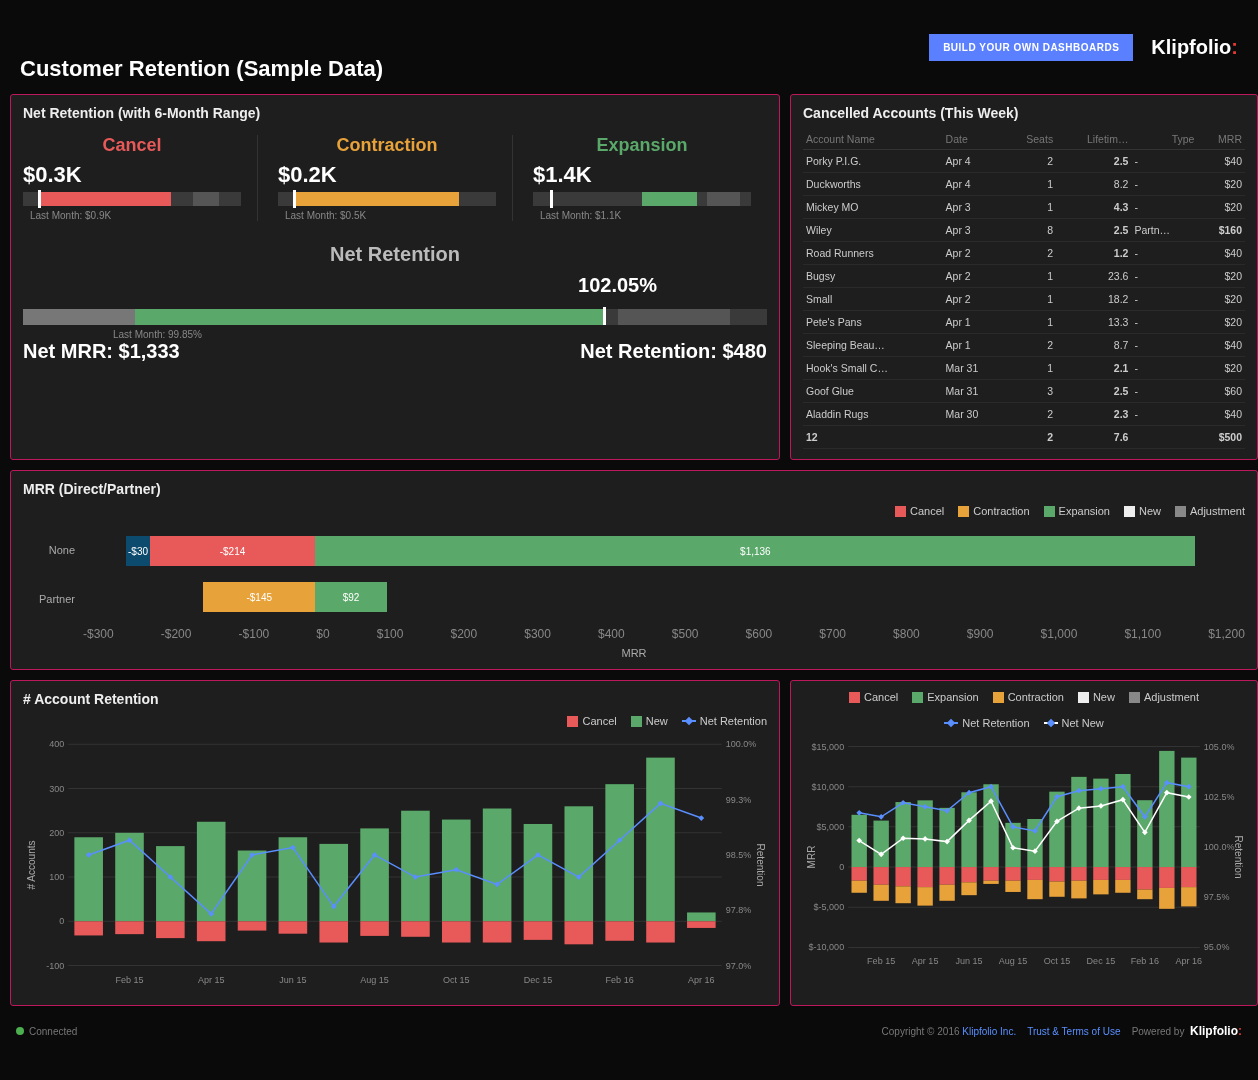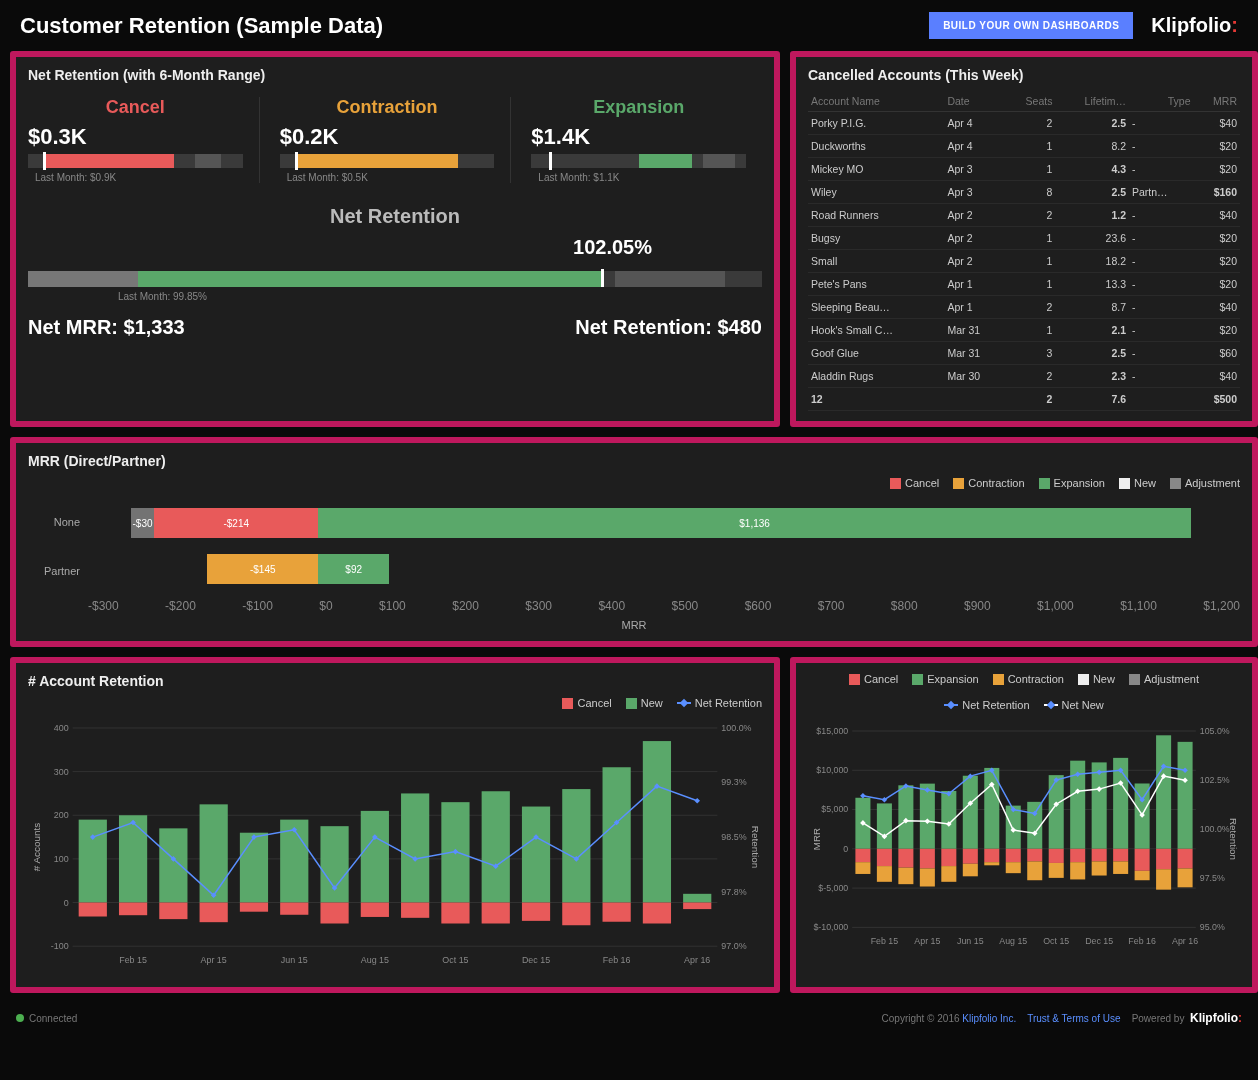--- a/index.html
+++ b/index.html
@@ -13,20 +13,21 @@
 .header {
   display: flex;
   justify-content: space-between;
   align-items: center;
   padding: 12px 20px;
 }
 .header-title {
   font-size: 22px;
   font-weight: bold;
   color: #fff;
+  margin-top: 44px;
 }
 .header-right {
   display: flex;
   align-items: center;
   gap: 18px;
 }
 .btn-build {
   background: #5a7fff;
   color: #fff;
   border: none;
@@ -43,21 +44,21 @@
 }
 .logo .red { color: #e53935; }
 .grid {
   display: grid;
   grid-template-columns: 770px 468px;
   gap: 10px;
   padding: 0 10px 10px;
 }
 .panel {
   background: #1e1e1e;
-  border: 6px solid #be185d;
+  border: 1px solid #be185d;
   border-radius: 3px;
   padding: 10px 12px;
 }
 .panel-title {
   font-size: 14px;
   font-weight: bold;
   color: #eee;
   margin-bottom: 8px;
 }
 .retention-row {
@@ -129,21 +130,20 @@
   height: 16px;
   background: #3a3a3a;
   margin-bottom: 4px;
 }
 .summary-row {
   display: flex;
   justify-content: space-between;
   font-size: 20px;
   font-weight: bold;
   color: #fff;
-  margin-top: 14px;
 }
 
 table.cancelled {
   width: 100%;
   border-collapse: collapse;
   font-size: 10.5px;
 }
 table.cancelled th {
   text-align: left;
   color: #777;
@@ -434,21 +434,21 @@
         </div>
     </div>
     <div class="mrr-body">
       <div class="mrr-ylabels">
         <div>None</div>
         <div>Partner</div>
       </div>
       <div class="mrr-rows" id="mrr-rows">
           <div class="mrr-row">
             <div class="mrr-seg" style="left: 5.73333%; width: 14.2667%; background: rgb(232, 90, 90);">-$214</div>
-            <div class="mrr-seg" style="left: 3.73333%; width: 2%; background: #737373;">-$30</div>
+            <div class="mrr-seg" style="left: 3.73333%; width: 2%; background: #0c4a6e;">-$30</div>
             <div class="mrr-seg" style="left: 20%; width: 75.7333%; background: rgb(90, 168, 106);">$1,136</div>
           </div>
           <div class="mrr-row">
             <div class="mrr-seg" style="left: 10.3333%; width: 9.66667%; background: rgb(232, 162, 58);">-$145</div>
             <div class="mrr-seg" style="left: 20%; width: 6.13333%; background: rgb(90, 168, 106);">$92</div>
           </div>
         </div>
     </div>
     <div class="mrr-axis" id="mrr-axis">
         <span>-$300</span>

